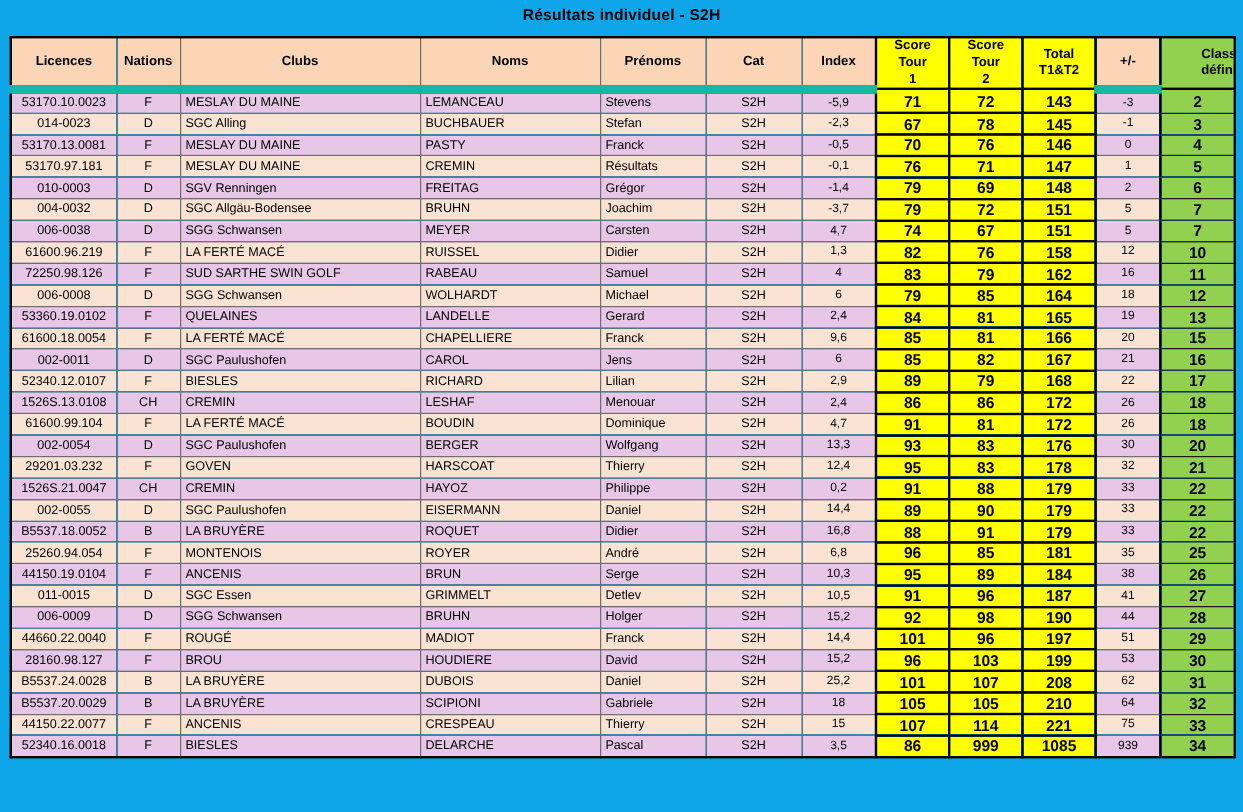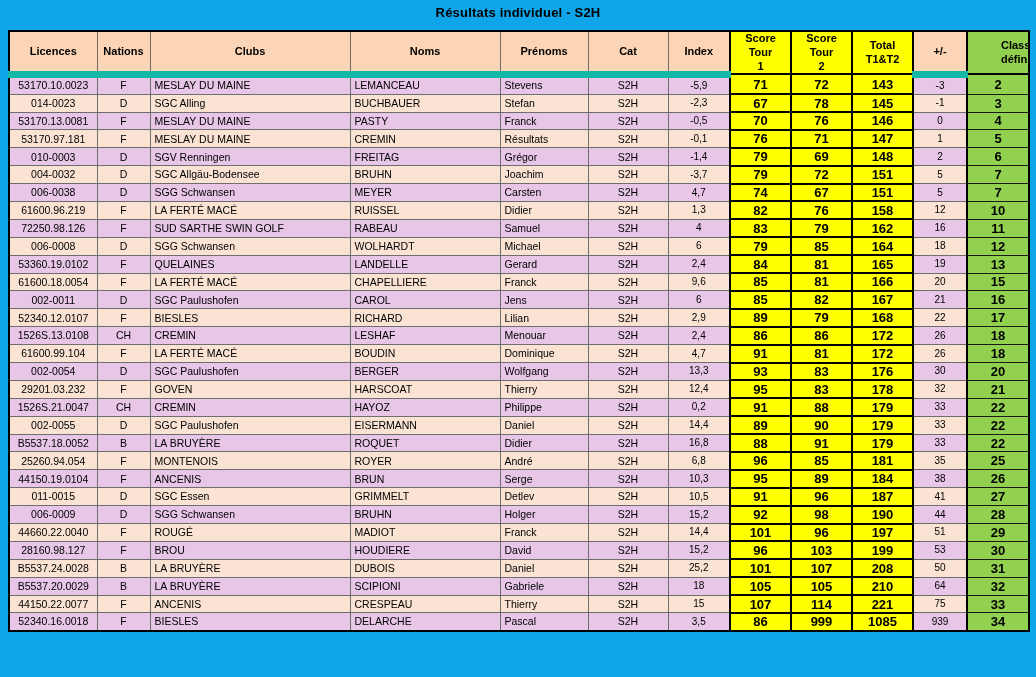--- a/index.html
+++ b/index.html
@@ -451,21 +451,21 @@
           <td>B5537.24.0028</td>
           <td>B</td>
           <td class="left">LA BRUYÈRE</td>
           <td class="left">DUBOIS</td>
           <td class="left">Daniel</td>
           <td>S2H</td>
           <td class="small">25,2</td>
           <td class="score">101</td>
           <td class="score">107</td>
           <td class="score">208</td>
-          <td class="small">50</td>
+          <td class="small">62</td>
           <td class="cls">31</td>
         </tr>
         <tr>
           <td>B5537.20.0029</td>
           <td>B</td>
           <td class="left">LA BRUYÈRE</td>
           <td class="left">SCIPIONI</td>
           <td class="left">Gabriele</td>
           <td>S2H</td>
           <td class="small">18</td>

